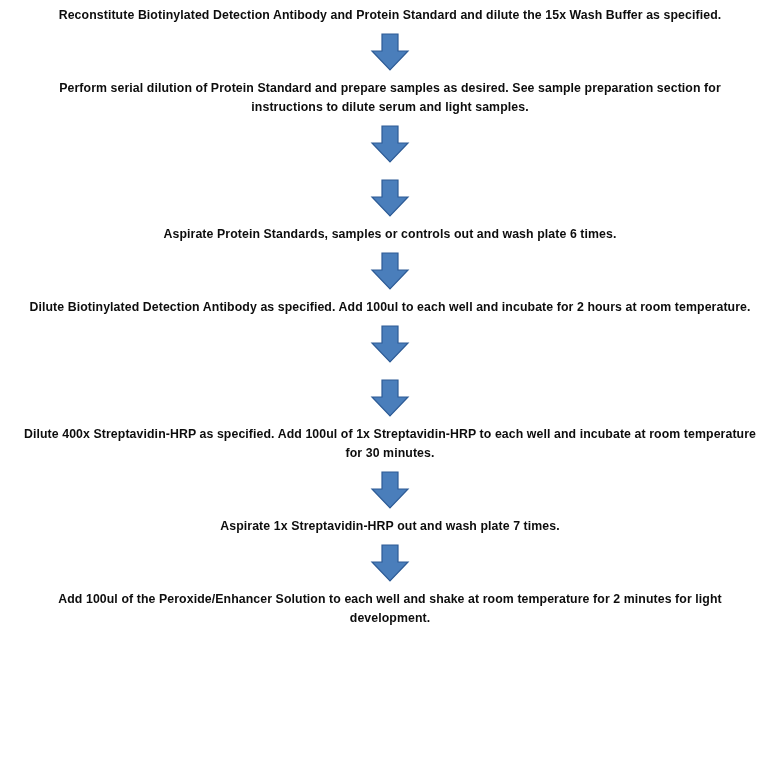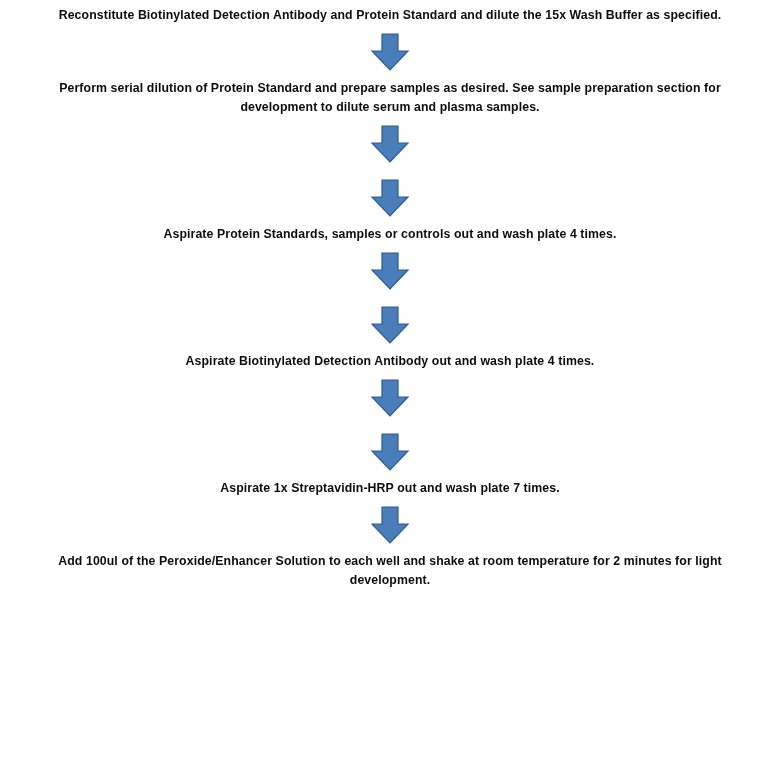--- a/index.html
+++ b/index.html
@@ -50,68 +50,69 @@
   <div class="step">Reconstitute Biotinylated Detection Antibody and Protein Standard and dilute the 15x Wash Buffer as specified.</div>
 
   <div class="arrow-wrap">
     <span>
       <svg width="42" height="40" viewBox="0 0 42 40" aria-hidden="true">
         <polygon points="13,2 29,2 29,19 39,19 21,38 3,19 13,19" fill="#4a7ebb" stroke="#2d5b96" stroke-width="1.2"></polygon>
       </svg>
     </span>
   </div>
 
-  <div class="step">Perform serial dilution of Protein Standard and prepare samples as desired. See sample preparation section for development to dilute serum and plasma samples.</div>
+  <div class="step">Perform serial dilution of Protein Standard and prepare samples as desired. See sample preparation section for instructions to dilute serum and light samples.</div>
 
   <div class="arrow-wrap">
     <span>
       <svg width="42" height="40" viewBox="0 0 42 40" aria-hidden="true">
         <polygon points="13,2 29,2 29,19 39,19 21,38 3,19 13,19" fill="#4a7ebb" stroke="#2d5b96" stroke-width="1.2"></polygon>
       </svg>
     </span>
   </div>
 
 
   <div class="arrow-wrap">
     <span>
       <svg width="42" height="40" viewBox="0 0 42 40" aria-hidden="true">
         <polygon points="13,2 29,2 29,19 39,19 21,38 3,19 13,19" fill="#4a7ebb" stroke="#2d5b96" stroke-width="1.2"></polygon>
       </svg>
     </span>
   </div>
 
-  <div class="step">Aspirate Protein Standards, samples or controls out and wash plate 4 times.</div>
+  <div class="step">Aspirate Protein Standards, samples or controls out and wash plate 6 times.</div>
+
+  <div class="arrow-wrap">
+    <span>
+      <svg width="42" height="40" viewBox="0 0 42 40" aria-hidden="true">
+        <polygon points="13,2 29,2 29,19 39,19 21,38 3,19 13,19" fill="#4a7ebb" stroke="#2d5b96" stroke-width="1.2"></polygon>
+      </svg>
+    </span>
+  </div>
+
+  <div class="step">Dilute Biotinylated Detection Antibody as specified. Add 100ul to each well and incubate for 2 hours at room temperature.</div>
 
   <div class="arrow-wrap">
     <span>
       <svg width="42" height="40" viewBox="0 0 42 40" aria-hidden="true">
         <polygon points="13,2 29,2 29,19 39,19 21,38 3,19 13,19" fill="#4a7ebb" stroke="#2d5b96" stroke-width="1.2"></polygon>
       </svg>
     </span>
   </div>
 
 
   <div class="arrow-wrap">
     <span>
       <svg width="42" height="40" viewBox="0 0 42 40" aria-hidden="true">
         <polygon points="13,2 29,2 29,19 39,19 21,38 3,19 13,19" fill="#4a7ebb" stroke="#2d5b96" stroke-width="1.2"></polygon>
       </svg>
     </span>
   </div>
 
-  <div class="step">Aspirate Biotinylated Detection Antibody out and wash plate 4 times.</div>
-
-  <div class="arrow-wrap">
-    <span>
-      <svg width="42" height="40" viewBox="0 0 42 40" aria-hidden="true">
-        <polygon points="13,2 29,2 29,19 39,19 21,38 3,19 13,19" fill="#4a7ebb" stroke="#2d5b96" stroke-width="1.2"></polygon>
-      </svg>
-    </span>
-  </div>
-
+  <div class="step">Dilute 400x Streptavidin-HRP as specified. Add 100ul of 1x Streptavidin-HRP to each well and incubate at room temperature for 30 minutes.</div>
 
   <div class="arrow-wrap">
     <span>
       <svg width="42" height="40" viewBox="0 0 42 40" aria-hidden="true">
         <polygon points="13,2 29,2 29,19 39,19 21,38 3,19 13,19" fill="#4a7ebb" stroke="#2d5b96" stroke-width="1.2"></polygon>
       </svg>
     </span>
   </div>
 
   <div class="step">Aspirate 1x Streptavidin-HRP out and wash plate 7 times.</div>

